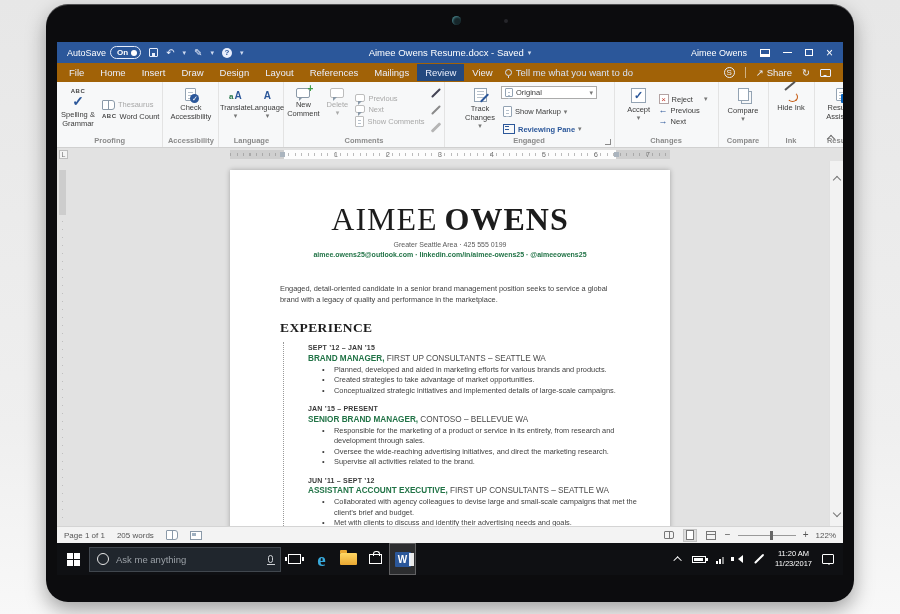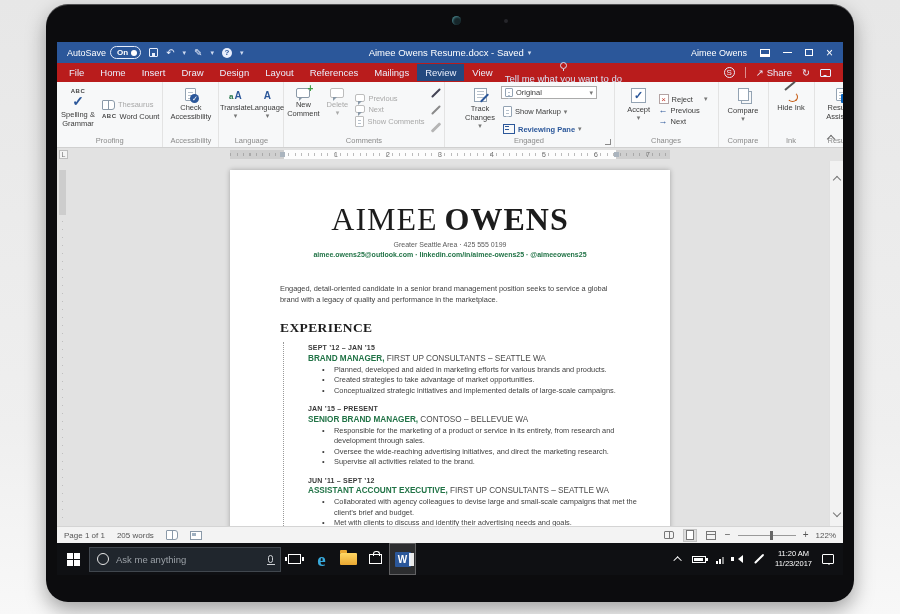--- a/index.html
+++ b/index.html
@@ -37,41 +37,41 @@
   .help-circ { width:10px; height:10px; border-radius:50%; background:#e8eefc; color:#2b579a;
                font-size:8px; font-weight:700; display:flex; align-items:center; justify-content:center; }
   .doc-title { position:absolute; left:50%; transform:translateX(-50%); white-space:nowrap;
                font-size:9.5px; color:#fff; display:flex; gap:4px; align-items:center; }
   .tb-right { margin-left:auto; display:flex; align-items:center; gap:13px; padding-right:10px; }
   .win-min { width:9px; height:1px; background:#fff; }
   .win-rest { width:8px; height:7px; border:1px solid #fff; }
   .win-close { font-size:12px; line-height:1; }
   .ribopt { width:10px; height:8px; border:1px solid #fff; border-bottom-width:3px; }
   
-  .menubar { height:19px; background:#b91c1c; display:flex; align-items:center; color:#e9eefb;
+  .menubar { height:19px; background:#a16207; display:flex; align-items:center; color:#e9eefb;
              font-size:9.5px; padding:0 4px; flex:0 0 auto; }
   .mtab { padding:3px 8px; white-space:nowrap; }
   .mtab.active { background:#24497f; }
-  .tellme { display:flex; align-items:center; gap:4px; margin-left:4px; color:#d6e0f2; white-space:nowrap;flex-direction:column; }
+  .tellme { display:flex; align-items:center; gap:4px; margin-left:4px; color:#d6e0f2; white-space:nowrap; }
   .bulb { width:7px; height:7px; border:1px solid #d6e0f2; border-radius:50%; position:relative; }
   .bulb::after { content:""; position:absolute; left:2px; bottom:-3px; width:1px; height:2px; background:#d6e0f2; }
   .mb-right { margin-left:auto; display:flex; align-items:center; gap:10px; padding-right:8px; }
   .s-badge { width:11px; height:11px; border:1px solid #e9eefb; border-radius:50%; font-size:8px;
              display:flex; align-items:center; justify-content:center; }
   .vdiv { width:1px; height:11px; background:rgba(255,255,255,.5); }
   .share { display:flex; align-items:center; gap:3px; }
   .cmt-ic { width:11px; height:8px; border:1px solid #e9eefb; border-radius:1px; position:relative; }
   .cmt-ic::after { content:""; position:absolute; left:2px; bottom:-3px; width:0; height:0;
                    border:2px solid transparent; border-top-color:#e9eefb; }
   
   .ribbon { height:66px; background:#f7f8f9; border-bottom:1px solid #d0d0d0; display:flex;
             position:relative; flex:0 0 auto; color:#3b3b3b; }
   .rb-group { display:flex; flex-direction:column; border-right:1px solid #e3e3e3; padding:2px 1px 0; }
   .rb-items { flex:1; display:flex; justify-content:center; gap:2px; }
-  .rb-glabel { height:11px; font-size:7.5px; color:#8b8b8b; text-align:center; line-height:10px; }
+  .rb-glabel { height:11px; font-size:7.5px; color:#8b8b8b; text-align:center; line-height:10px;font-weight:bold; }
   .rb-big { width:40px; display:flex; flex-direction:column; align-items:center; padding-top:4px;
             text-align:center; border-radius:2px; }
   .rb-big .lbl { font-size:7.5px; line-height:1.2; margin-top:2px; color:#3b3b3b; }
   .rb-col { display:flex; flex-direction:column; justify-content:center; gap:2px; }
   .rb-small { display:flex; align-items:center; gap:3px; font-size:7.5px; padding:0 2px; white-space:nowrap; }
   .disabled, .disabled .lbl { color:#a9a9a9 !important; }
   .disabled .ic-bubble, .disabled .ic-doc { border-color:#bdbdbd !important; }
   .ck { color:#2b579a; font-size:14px; font-weight:700; line-height:1; }
   .abc { font-size:6px; font-weight:700; color:#444; letter-spacing:.5px; line-height:1; }
   .ic-doc { width:11px; height:13px; background:#fff; border:1px solid #93a3b3; border-radius:1px; position:relative; }

